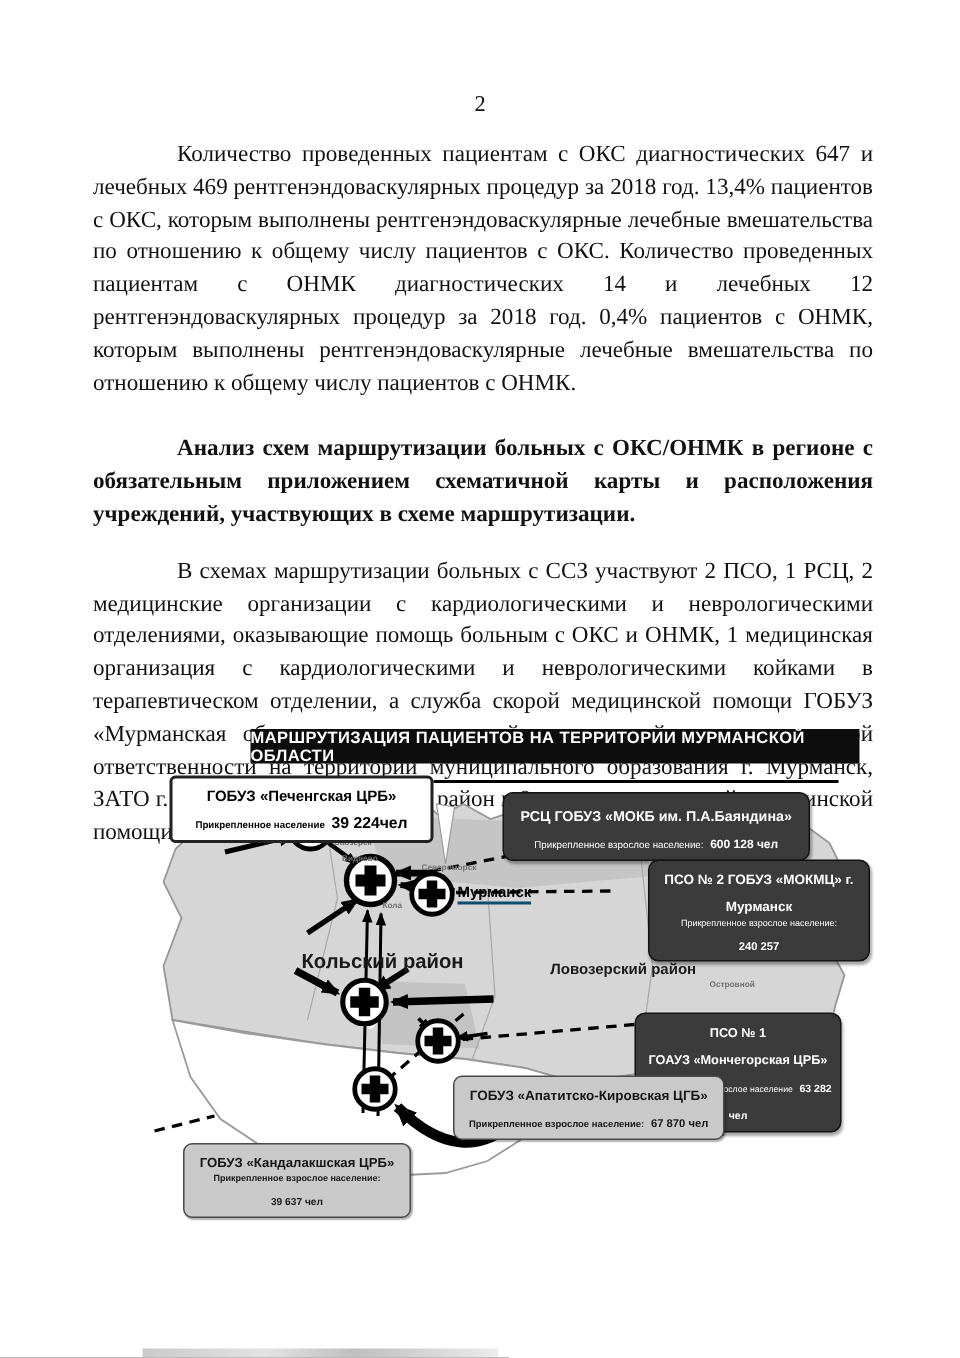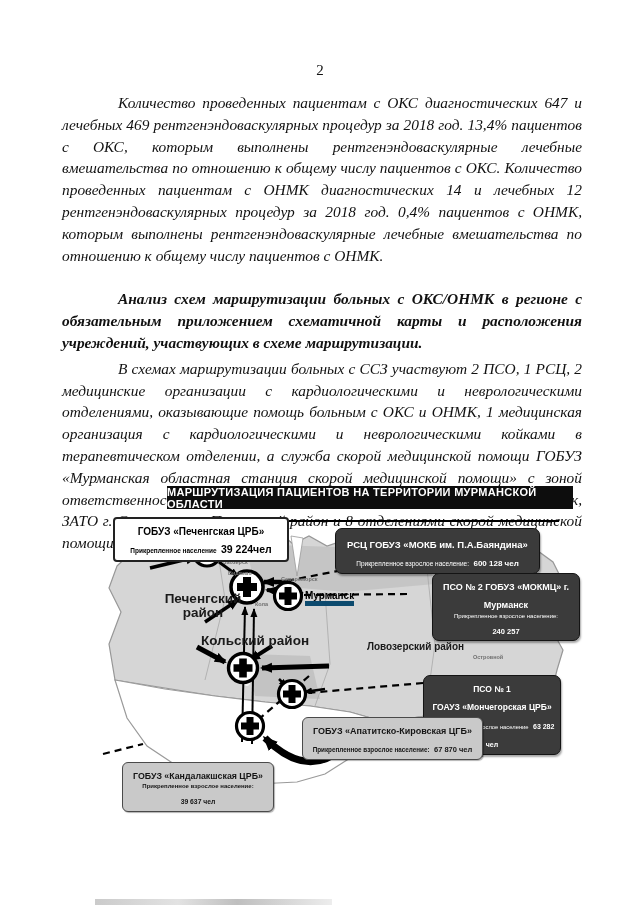--- a/index.html
+++ b/index.html
@@ -2,30 +2,30 @@
 <html><head>
 <meta charset="utf-8">
 <style>
   html,body{margin:0;padding:0;background:#888;}
   .page{
     position:relative;width:640px;height:905px;background:#fff;
     font-family:"Liberation Serif", serif;color:#111;overflow:hidden;margin:0 auto;
   }
   .pagenum{position:absolute;top:62px;left:0;width:640px;text-align:center;font-size:15px;}
   .doc{position:absolute;left:62px;top:92px;width:520px;font-size:15.4px;line-height:21.8px;text-align:justify;}
-  .doc p{margin:0;text-indent:56px;font-style:italic;}
-  .doc p.head{font-weight:bold;margin-top:22px;margin-bottom:4px;}
+  .doc p{margin:0;text-indent:56px;}
+  .doc p.head{font-weight:bold;margin-top:22px;margin-bottom:16px;}
   
   .map{position:absolute;left:95px;top:484px;width:478px;height:380px;font-family:"Liberation Sans", sans-serif;}
   .map-banner{position:absolute;left:72px;top:2px;width:406px;height:23px;background:#0d0d0d;color:#fff;
     font-weight:bold;font-size:11px;letter-spacing:.3px;display:flex;align-items:center;justify-content:center;}
   .map svg{position:absolute;left:0;top:26px;}
   .district{position:absolute;font-weight:bold;color:#1a1a1a;text-align:center;line-height:1.05;}
   .town{position:absolute;font-size:5.5px;color:#6f6f6f;font-weight:bold;white-space:nowrap;}
-  .city{position:absolute;font-weight:bold;font-size:10px;color:#000;border-bottom:5px solid #0c4a6e;}
+  .city{position:absolute;font-weight:bold;font-size:10px;color:#000;border-bottom:2px solid #0c4a6e;}
   .fbox{position:absolute;border-radius:7px;text-align:center;line-height:1.15;padding:2px 3px;box-sizing:border-box;}
   .fbox .nm{font-weight:bold;}
   .fbox .lbl{display:block;}
   .fbox.dark{background:#3b3b3b;color:#fff;border:1px solid #141414;box-shadow:1px 2px 2px rgba(0,0,0,.35);}
   .fbox.white{background:#fff;color:#000;border:2px solid #222;border-radius:4px;}
   .fbox.grey{background:#c9c9c9;color:#151515;border:1.5px solid #4a4a4a;border-radius:6px;box-shadow:1px 1px 1px rgba(0,0,0,.3);}
   .cutoff{position:absolute;left:95px;top:899px;width:237px;height:6px;
     background:linear-gradient(90deg,#b9b9b9,#d9d9d9 35%,#a9a9a9 60%,#e7e7e7);opacity:.75;}
 </style>
 </head>
@@ -124,21 +124,20 @@
     </svg>
 
     <div class="town" style="left:128px;top:75px;">Заозёрск</div>
     <div class="town" style="left:133px;top:86px;">Видяево</div>
     <div class="town" style="left:186px;top:92px;">Североморск</div>
     <div class="town" style="left:160px;top:117px;">Кола</div>
     <div class="town" style="left:378px;top:170px;">Островной</div>
 
     <div class="city" style="left:210px;top:106px;">Мурманск</div>
 
-    <div class="district" style="left:48px;top:108px;width:120px;font-size:13.5px;">Печенгский район</div>
     <div class="district" style="left:80px;top:150px;width:160px;font-size:13.5px;">Кольский район</div>
     <div class="district" style="left:268px;top:158px;width:105px;font-size:10px;">Ловозерский район</div>
     <div class="district" style="left:276px;top:262px;width:130px;font-size:13px;">Терский район</div>
 
     <div class="fbox white" style="left:18px;top:33px;width:176px;">
       <span class="nm" style="font-size:10px;">ГОБУЗ «Печенгская ЦРБ»</span><br>
       <span style="font-size:6.5px;font-weight:bold;">Прикрепленное население</span>
       <span class="nm" style="font-size:10.5px;">39 224чел</span>
     </div>
 

